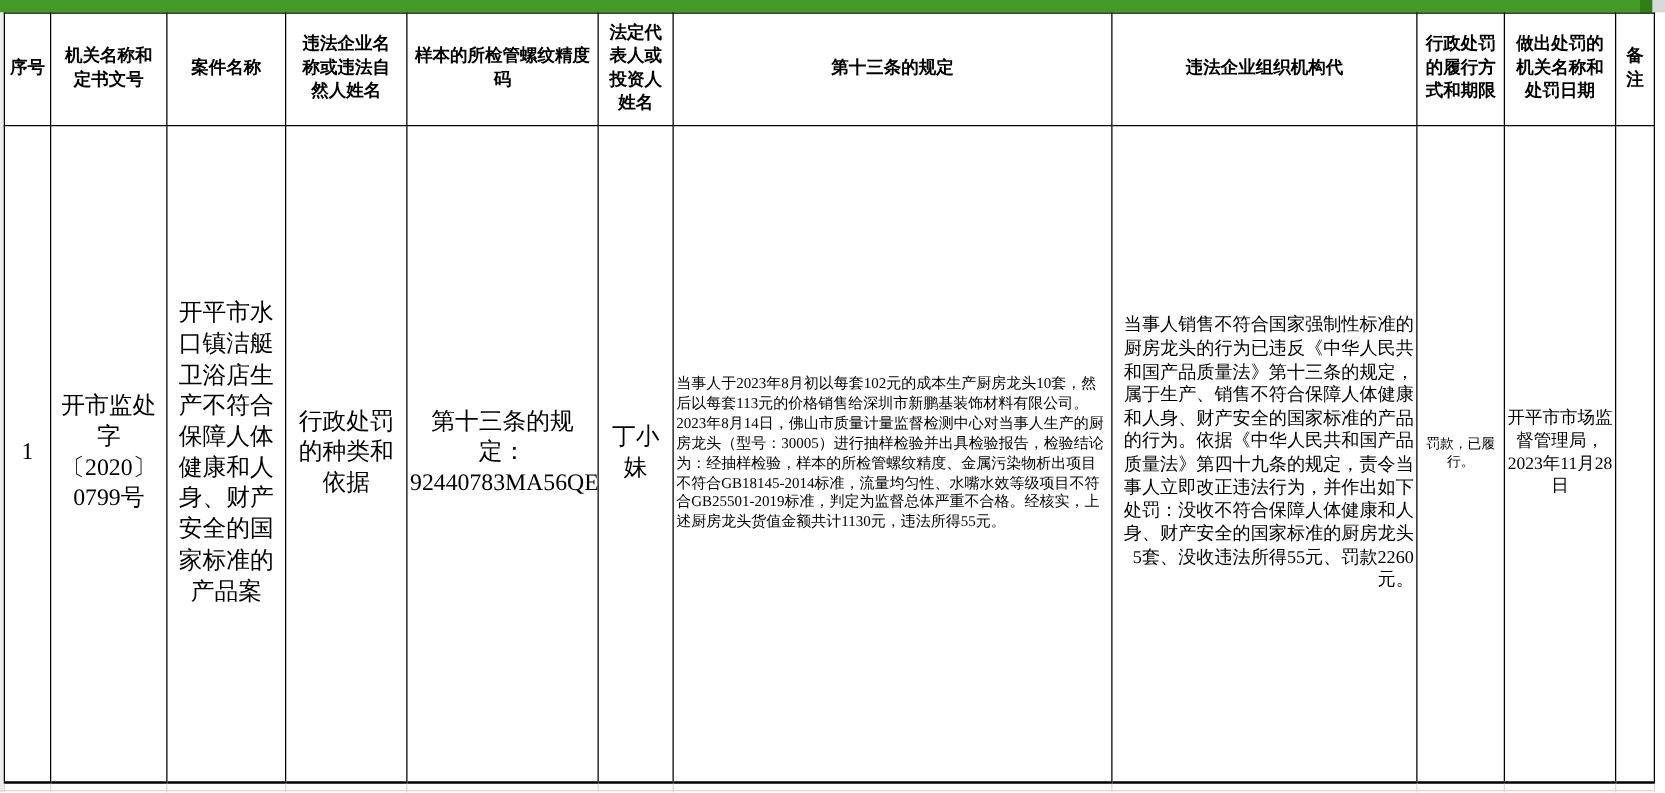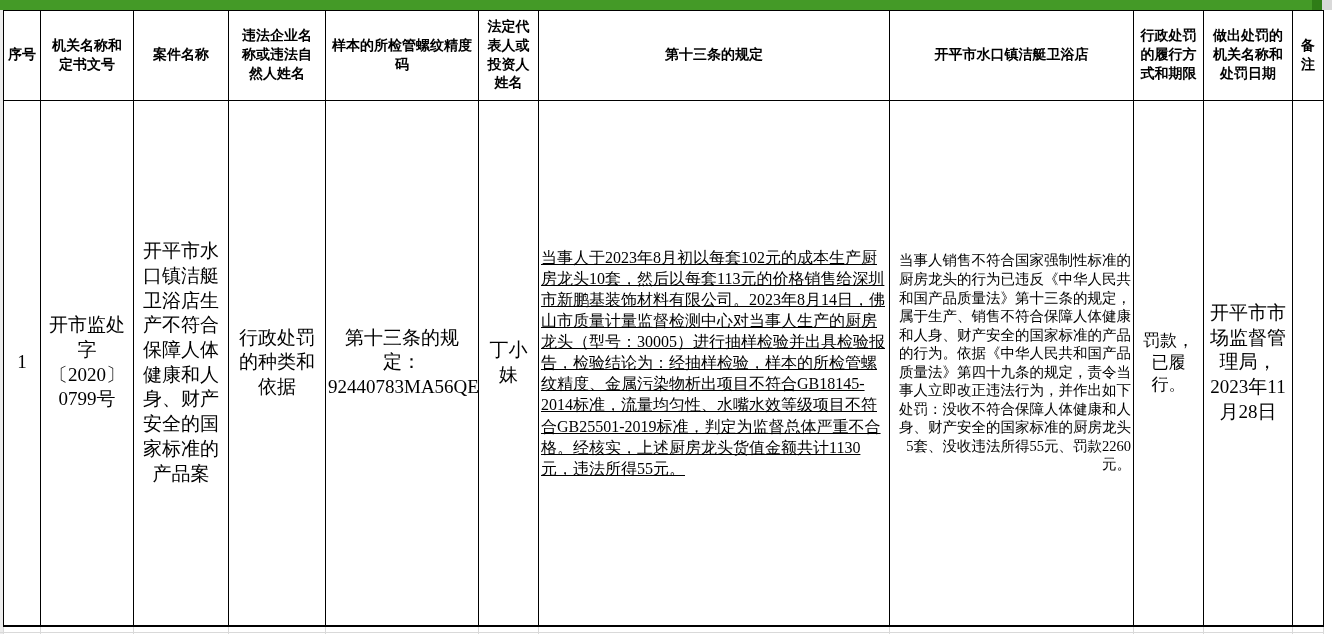--- a/index.html
+++ b/index.html
@@ -22,24 +22,24 @@
     border:1px solid #000;
     padding:1px 2px;
     text-align:center;vertical-align:middle;
     font-size:19px;line-height:1.3;
     overflow:hidden;word-break:normal;
   }
   .penalty-table thead tr{height:90px;}
   .penalty-table tbody tr{height:525px;}
   .penalty-table tbody tr td{border-bottom:2px solid #000;}
   .penalty-table th{font-weight:bold;font-size:14px;white-space:pre-line;line-height:1.35;}
-  td.cell-facts{text-align:left;font-size:16px;line-height:1.32;text-decoration:underline;}
+  td.cell-facts{text-align:left;font-size:12px;line-height:1.32;}
   td.cell-penalty{text-align:right;font-size:14.5px;line-height:1.28;}
-  td.cell-execution{font-size:17px;}
-  td.cell-authority{font-size:19px;}
+  td.cell-execution{font-size:11px;}
+  td.cell-authority{font-size:14px;}
 
   
   .ghost-vline{position:absolute;width:1px;height:7px;top:627px;background:#d9d9d9;}
   .ghost-hline{position:absolute;left:0;top:632px;width:1323px;height:1px;background:#d9d9d9;}
 </style>
 </head>
 <body>
 
 <div class="topbar" style="background: rgb(68, 154, 39);"></div>
 <div class="topbar-handle" style="background: rgb(47, 125, 23);"></div>
@@ -69,21 +69,21 @@
       <th>违法企业名
 称或违法自
 然人姓名</th>
       <th>样本的所检管螺纹精度
 码</th>
       <th>法定代
 表人或
 投资人
 姓名</th>
       <th>第十三条的规定</th>
-      <th>开平市水口镇洁艇卫浴店</th>
+      <th>违法企业组织机构代</th>
       <th>行政处罚
 的履行方
 式和期限</th>
       <th>做出处罚的
 机关名称和
 处罚日期</th>
       <th>备
 注</th>
     </tr>
   </thead>

